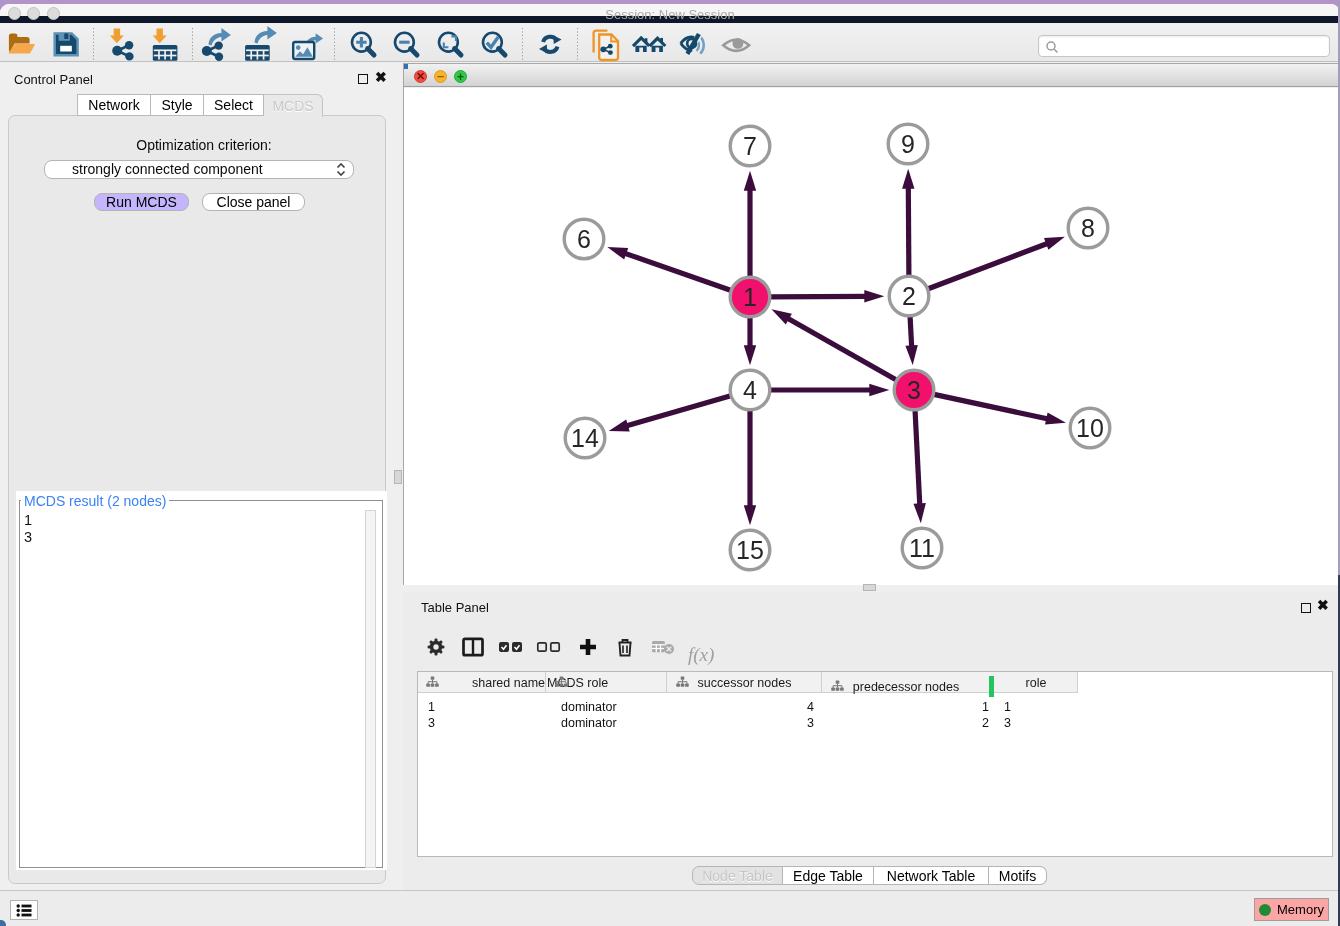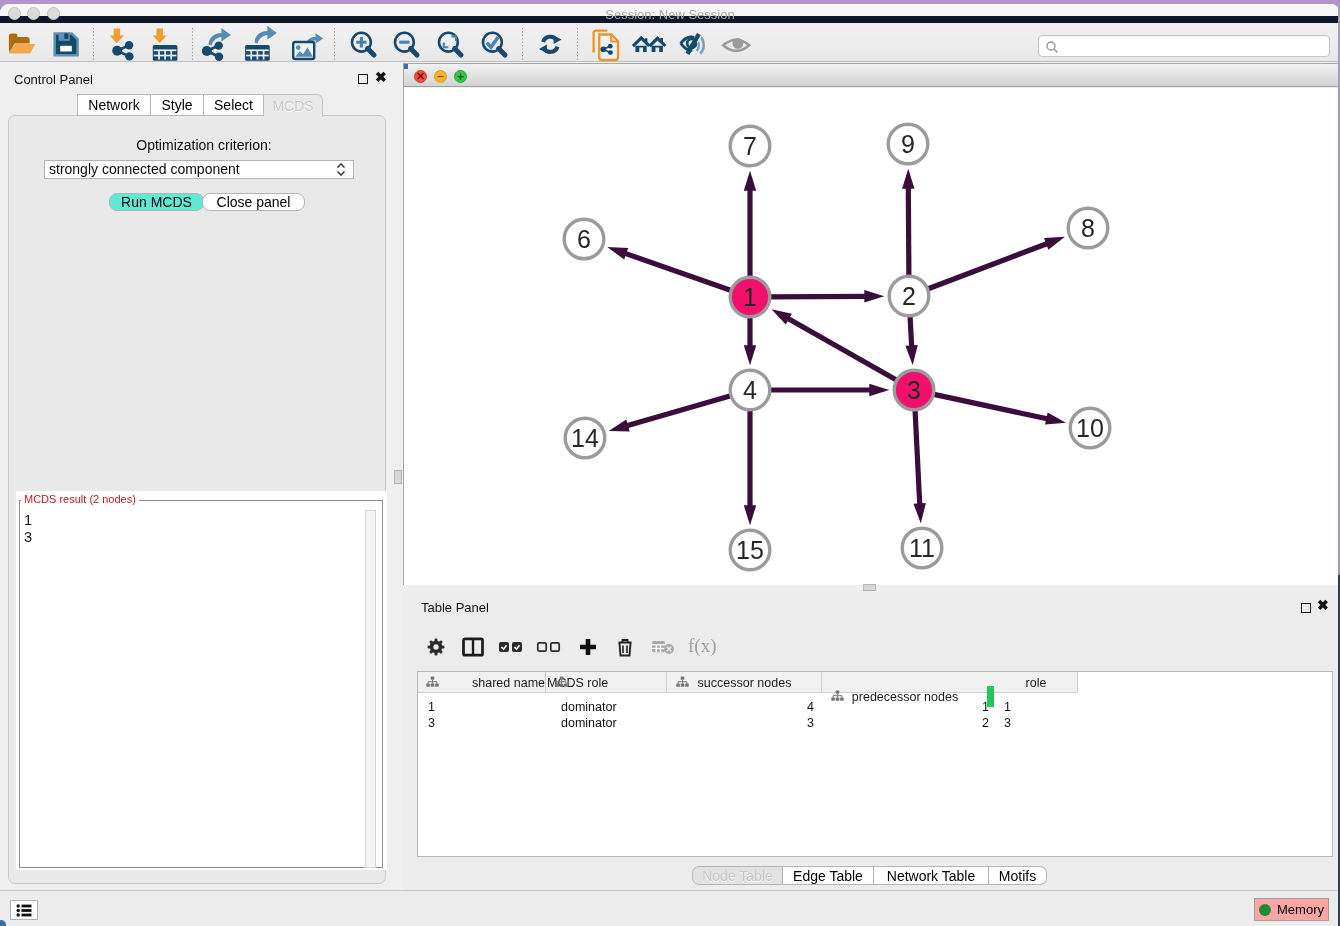--- a/index.html
+++ b/index.html
@@ -123,30 +123,30 @@
   <div class="flt" style="left:358px;top:11px"></div>
   <div class="xx" style="left:375px;top:6px">✖</div>
   <div class="abs" style="left:8px;top:52px;width:378px;height:769px;background:#e9e9e9;border:1px solid #c9c9c9;border-radius:7px"></div>
   <div class="abs" style="left:77px;top:31px;height:22px;display:flex;font-size:14px">
     <div style="width:74px;background:#fff;border:1px solid #b9b9b9;display:flex;align-items:center;justify-content:center">Network</div>
     <div style="width:53px;background:#fff;border:1px solid #b9b9b9;border-left:none;display:flex;align-items:center;justify-content:center">Style</div>
     <div style="width:60px;background:#fff;border:1px solid #b9b9b9;border-left:none;display:flex;align-items:center;justify-content:center">Select</div>
     <div style="width:59px;height:23px;background:#e9e9e9;border:1px solid #c4c4c4;border-left:none;border-bottom:none;border-radius:0 6px 0 0;display:flex;align-items:center;justify-content:center;color:#c9c9c9;text-shadow:0 1px 0 #fff">MCDS</div>
   </div>
   <div class="abs" style="left:8px;top:74px;width:392px;text-align:center;font-size:14px;color:#0a0a0a">Optimization criterion:</div>
-  <div class="abs" style="left:44px;top:97px;width:310px;height:19px;background:#fff;border:1px solid #b4b4b4;border-radius:0;font-size:14px;color:#0a0a0a;line-height:17px;padding-left:4px">strongly connected component
+  <div class="abs" style="left:44px;top:97px;width:310px;height:19px;background:#fff;border:1px solid #b4b4b4;border-radius:8px;font-size:14px;color:#0a0a0a;line-height:17px;padding-left:27px">strongly connected component
     <svg width="10" height="13" viewBox="0 0 10 13" style="position:absolute;right:7px;top:2px">
         <path d="M1.5,4.5 L5,1 L8.5,4.5 M1.5,8.5 L5,12 L8.5,8.5" stroke="#444" stroke-width="1.7" fill="none"></path>
       </svg>
   </div>
-  <div class="abs" style="left:109px;top:130px;width:95px;height:18px;background:#5eead4;border:1px solid #b4b4b4;border-radius:8px;font-size:14px;text-align:center;line-height:16px">Run MCDS</div>
+  <div class="abs" style="left:94px;top:130px;width:95px;height:18px;background:#c4b5fd;border:1px solid #b4b4b4;border-radius:8px;font-size:14px;text-align:center;line-height:16px">Run MCDS</div>
   <div class="abs" style="left:202px;top:130px;width:103px;height:18px;background:#fff;border:1px solid #b4b4b4;border-radius:8px;font-size:14px;text-align:center;line-height:16px">Close panel</div>
   <div class="abs" style="left:16px;top:428px;width:371px;height:379px;background:#fff">
     <div class="abs" style="left:3px;top:9px;right:4px;bottom:2px;border:1px solid #8f8f8f"></div>
-    <div class="abs" style="left:5px;top:2px;background:#fff;padding:0 3px;font-size:11px;color:#b91c1c">MCDS result (2 nodes)</div>
+    <div class="abs" style="left:5px;top:2px;background:#fff;padding:0 3px;font-size:14px;color:#3b82f6">MCDS result (2 nodes)</div>
     <div class="abs" style="left:8px;top:21px;font-size:14.5px;color:#111;line-height:16.5px">1<br>3</div>
     <div class="abs" style="left:349px;top:19px;width:11px;height:358px;background:#f4f4f4;border:1px solid #d4d4d4"></div>
   </div>
 </div>
 
 <div class="abs" style="left:394px;top:470px;width:8px;height:14px;background:#d7d7d7;border:1px solid #b5b5b5"></div>
 
 <div class="abs" style="left:403px;top:63px;width:937px;height:1px;background:#a8a8a8"></div>
 <div class="abs" style="left:403px;top:63px;width:1px;height:522px;background:#a8a8a8"></div>
 <div class="abs" style="left:404px;top:64px;width:936px;height:23px;background:linear-gradient(#f1f1f1,#d3d3d3);border-bottom:1px solid #9f9f9f">
@@ -270,21 +270,21 @@
         <svg width="26" height="20" viewBox="0 0 26 20">
           <rect x="2" y="4" width="12.8" height="11.264000000000001" rx="1.5" fill="#a9a9a9"></rect>
           <line x1="2" y1="7.8" x2="14.8" y2="7.8" stroke="#fff" stroke-width="1.2800000000000002"></line>
           <line x1="2" y1="11.5" x2="14.8" y2="11.5" stroke="#fff" stroke-width="1.2800000000000002"></line>
           <line x1="6.3" y1="7.8" x2="6.3" y2="15.264000000000001" stroke="#fff" stroke-width="1.2800000000000002"></line>
           <line x1="10.5" y1="7.8" x2="10.5" y2="15.264000000000001" stroke="#fff" stroke-width="1.2800000000000002"></line>
           <circle cx="19" cy="12" r="5" fill="#a9a9a9"></circle>
           <path d="M16.8,9.8 l4.4,4.4 M21.2,9.8 l-4.4,4.4" stroke="#ececec" stroke-width="1.6"></path>
         </svg>
       </div>
-      <div style="position:absolute;left:271px;top:1px;font-family:'Liberation Serif',serif;font-size:19px;color:#9f9f9f">f(x)</div>
+      <div style="position:absolute;left:271px;top:10px;font-family:'Liberation Serif',serif;font-style:italic;font-size:19px;color:#9f9f9f">f(x)</div>
     </div>
   <div class="abs" style="left:14px;top:79px;width:916px;height:186px;background:#fff;border:1px solid #b9b9b9">
     <div class="abs" style="left:0;top:0;width:660px;height:21px;background:#f1f1f1;border-bottom:1px solid #cfcfcf;font-size:12.5px;color:#1a1a1a">
         <div style="position:absolute;left:0px;top:0;width:128px;height:21px;border-right:1px solid #cfcfcf;display:flex;align-items:center;justify-content:flex-end;gap:6px">
           <span style="position:absolute;left:8px;top:4px"><svg width="13" height="12" viewBox="0 0 13 12" style="flex:0 0 auto">
               <g fill="#777">
                 <rect x="4.7" y="0.5" width="3.6" height="3.2" rx="0.6"></rect>
                 <rect x="0.3" y="7.6" width="3.6" height="3.2" rx="0.6"></rect>
                 <rect x="4.7" y="7.6" width="3.6" height="3.2" rx="0.6"></rect>
                 <rect x="9.1" y="7.6" width="3.6" height="3.2" rx="0.6"></rect>
@@ -310,21 +310,21 @@
               <g fill="#777">
                 <rect x="4.7" y="0.5" width="3.6" height="3.2" rx="0.6"></rect>
                 <rect x="0.3" y="7.6" width="3.6" height="3.2" rx="0.6"></rect>
                 <rect x="4.7" y="7.6" width="3.6" height="3.2" rx="0.6"></rect>
                 <rect x="9.1" y="7.6" width="3.6" height="3.2" rx="0.6"></rect>
               </g>
               <path d="M6.5,3.7 v2 M2.1,7.6 v-1.9 h8.8 v1.9 M6.5,5.7 v1.9" stroke="#777" stroke-width="1" fill="none"></path>
             </svg></span>
           <span>successor nodes</span>
         </div>
-        <div style="position:absolute;left:405px;top:14px;width:171px;height:21px;border-right:7px solid #22c55e;display:flex;align-items:center;justify-content:center;gap:6px">
+        <div style="position:absolute;left:405px;top:4px;width:171px;height:21px;border-right:5px solid #22c55e;display:flex;align-items:center;justify-content:center;gap:6px">
           <span style="position:absolute;left:8px;top:4px"><svg width="13" height="12" viewBox="0 0 13 12" style="flex:0 0 auto">
               <g fill="#777">
                 <rect x="4.7" y="0.5" width="3.6" height="3.2" rx="0.6"></rect>
                 <rect x="0.3" y="7.6" width="3.6" height="3.2" rx="0.6"></rect>
                 <rect x="4.7" y="7.6" width="3.6" height="3.2" rx="0.6"></rect>
                 <rect x="9.1" y="7.6" width="3.6" height="3.2" rx="0.6"></rect>
               </g>
               <path d="M6.5,3.7 v2 M2.1,7.6 v-1.9 h8.8 v1.9 M6.5,5.7 v1.9" stroke="#777" stroke-width="1" fill="none"></path>
             </svg></span>
           <span>predecessor nodes</span>

